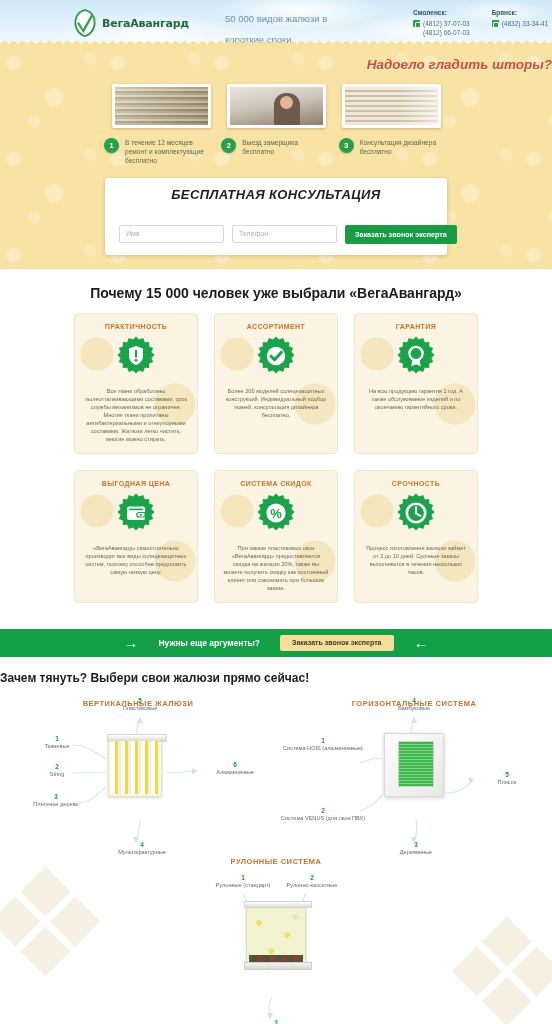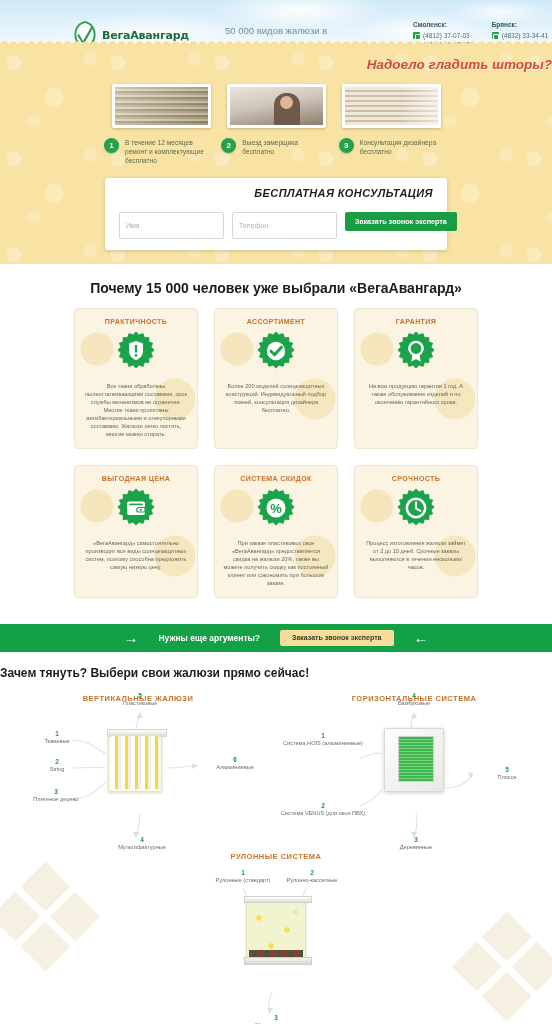--- a/index.html
+++ b/index.html
@@ -17,21 +17,21 @@
     position: relative;
     height: 45px;
     background:
       radial-gradient(ellipse 120px 28px at 300px 10px, rgba(255,255,255,.95) 0%, rgba(255,255,255,0) 70%),
       radial-gradient(ellipse 90px 24px at 420px 30px, rgba(255,255,255,.85) 0%, rgba(255,255,255,0) 70%),
       radial-gradient(ellipse 140px 30px at 150px 34px, rgba(255,255,255,.8) 0%, rgba(255,255,255,0) 70%),
       radial-gradient(ellipse 70px 18px at 500px 12px, rgba(255,255,255,.8) 0%, rgba(255,255,255,0) 70%),
       linear-gradient(180deg, #cfe9f8 0%, #e2f1fb 55%, #f2f9fd 100%);
     display: flex;
     align-items: flex-start;
-    padding-top: 20px;
+    padding-top: 8px;
   }
   .logo-block { display: flex; align-items: center; margin-left: 72px; }
   .logo-mark { width: 26px; height: 30px; position: relative; }
   .logo-text {
     font-size: 11px; font-weight: bold; color: #1f6b3b;
     margin-left: 4px; letter-spacing: -.2px;
     font-family: "DejaVu Sans", sans-serif;
   }
   .header-slogan {
     margin-left: 36px; width: 130px;
@@ -105,26 +105,26 @@
   }
   .btext { font-size: 6.6px; color: #5f6a4e; line-height: 9.2px; }
 
   
   .consult {
     width: 342px; margin: 12px auto 0; background: #ffffff;
     border-radius: 3px; box-shadow: 0 1px 4px rgba(0,0,0,.18);
     padding: 9px 14px 11px;
   }
   .consult-title {
-    text-align: right; font-size: 11px; font-weight: bold; font-style: italic;
-    letter-spacing: .4px; color: #1e1e1e; margin-bottom: 13px;
+    text-align: center; font-size: 13px; font-weight: bold; font-style: italic;
+    letter-spacing: .4px; color: #1e1e1e; margin-bottom: 23px;
   }
   .consult-form { display: flex; gap: 8px; }
   .consult-form input {
-    flex: 1; height: 27px; border: 1px solid #d7d7d7; border-radius: 2px;
+    flex: 1; height: 18px; border: 1px solid #d7d7d7; border-radius: 2px;
     padding: 0 6px; font-size: 7px; color: #555; outline: none;
     font-family: "Liberation Sans", sans-serif; background:#fff;
   }
   .consult-form input::placeholder { color: #b0b0b0; }
   .btn-green {
     height: 19px; background: #1a9c45; border: none; border-radius: 2px;
     color: #fff; font-size: 7.2px; font-weight: bold; padding: 0 10px;
     cursor: pointer; white-space: nowrap;
     font-family: "Liberation Sans", sans-serif;
   }

